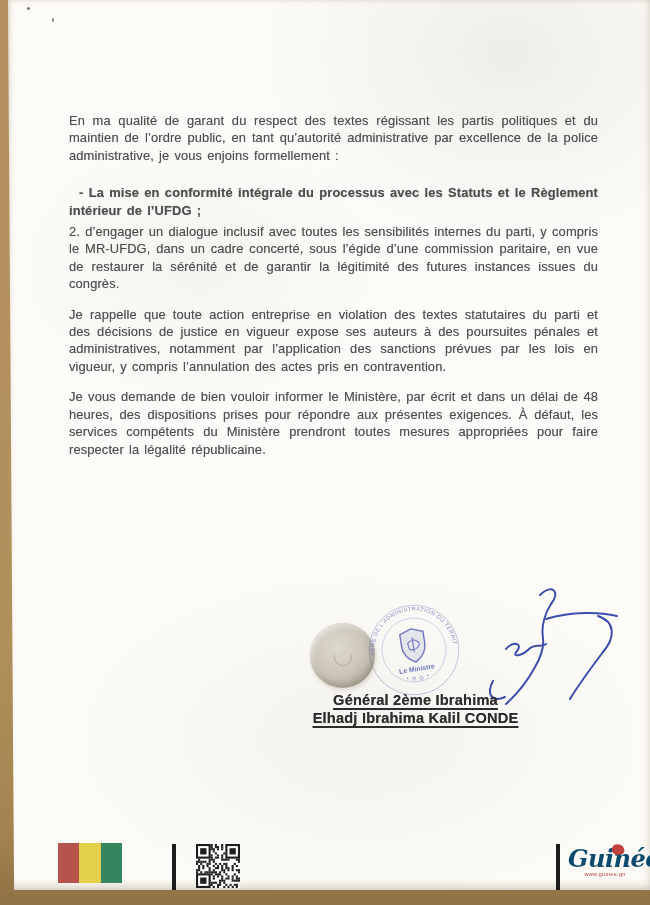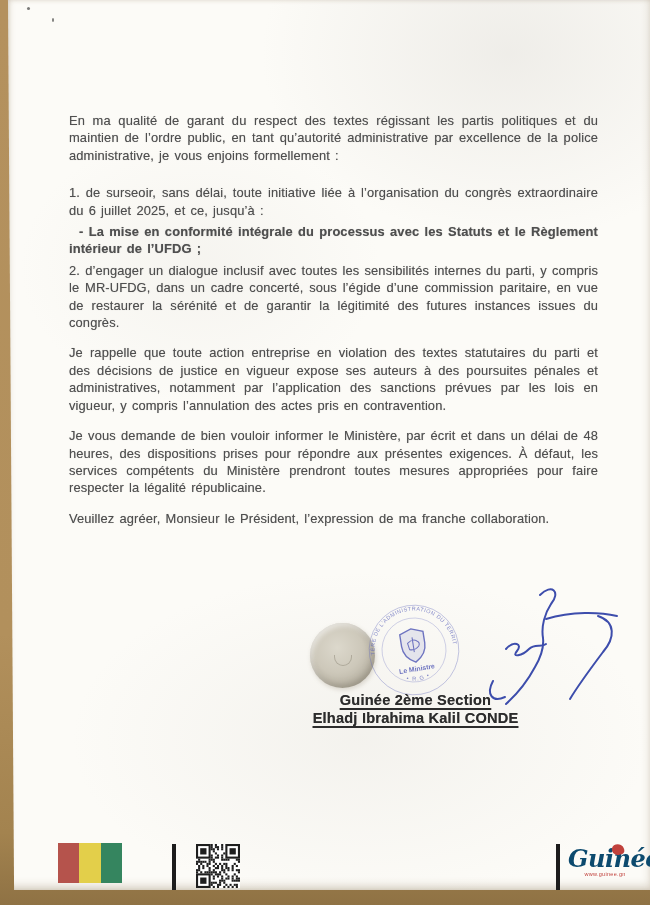--- a/index.html
+++ b/index.html
@@ -82,26 +82,24 @@
 </head>
 <body>
 
 <div class="paper">
   <div class="speck s1"></div>
   <div class="speck s2"></div>
 </div>
 
 <div class="letter-body">
   <p class="gap-lg">En ma qualité de garant du respect des textes régissant les partis politiques et du maintien de l’ordre public, en tant qu’autorité administrative par excellence de la police administrative, je vous enjoins formellement :</p>
-  <p>1. de surseoir, sans délai, toute initiative liée à l’organisation du congrès extraordinaire du 6 juillet 2025, et ce, jusqu’à :</p>
   <p class="bullet">- La mise en conformité intégrale du processus avec les Statuts et le Règlement intérieur de l’UFDG ;</p>
   <p class="gap">2. d’engager un dialogue inclusif avec toutes les sensibilités internes du parti, y compris le MR-UFDG, dans un cadre concerté, sous l’égide d’une commission paritaire, en vue de restaurer la sérénité et de garantir la légitimité des futures instances issues du congrès.</p>
   <p class="gap">Je rappelle que toute action entreprise en violation des textes statutaires du parti et des décisions de justice en vigueur expose ses auteurs à des poursuites pénales et administratives, notamment par l’application des sanctions prévues par les lois en vigueur, y compris l’annulation des actes pris en contravention.</p>
   <p class="gap">Je vous demande de bien vouloir informer le Ministère, par écrit et dans un délai de 48 heures, des dispositions prises pour répondre aux présentes exigences. À défaut, les services compétents du Ministère prendront toutes mesures appropriées pour faire respecter la légalité républicaine.</p>
-  <p>Veuillez agréer, Monsieur le Président, l’expression de ma franche collaboration.</p>
 </div>
 
 <div class="seal-gray"></div>
 
 <div class="stamp-wrap">
   <svg viewBox="0 0 90 90" width="96" height="96">
     <defs>
       <path id="arcTop" d="M 8,45 A 37 37 0 1 1 82,45"></path>
       <path id="arcBottom" d="M 14,52 A 33 33 0 0 0 76,52"></path>
     </defs>
@@ -124,21 +122,21 @@
     <g fill="none" stroke="#2d3fa6" stroke-width="2" stroke-linecap="round" opacity="0.92">
       <path d="M 92,10 C 104,-2 113,7 103,19 C 97,28 93,41 95,53 C 96,62 93,72 87,82 C 79,97 68,110 58,119"></path>
       <path d="M 58,64 C 66,55 75,59 69,66 C 63,73 74,71 81,64 C 87,58 93,63 98,59"></path>
       <path d="M 98,34 C 124,26 152,27 169,31"></path>
       <path d="M 150,31 C 168,37 167,53 155,67 C 143,83 131,99 122,114"></path>
       <path d="M 45,96 C 38,109 44,118 57,112"></path>
     </g>
   </svg>
 </div>
 
-<div class="sig-title">Guinée 2ème Section</div>
+<div class="sig-title">Général 2ème Ibrahima</div>
 <div class="sig-name">Elhadj Ibrahima Kalil CONDE</div>
 
 <div class="flag">
   <div style="background:#b5534c;"></div>
   <div style="background:#e3cf4a;"></div>
   <div style="background:#35855f;"></div>
 </div>
 
 <div class="vbar b1"></div>
 

